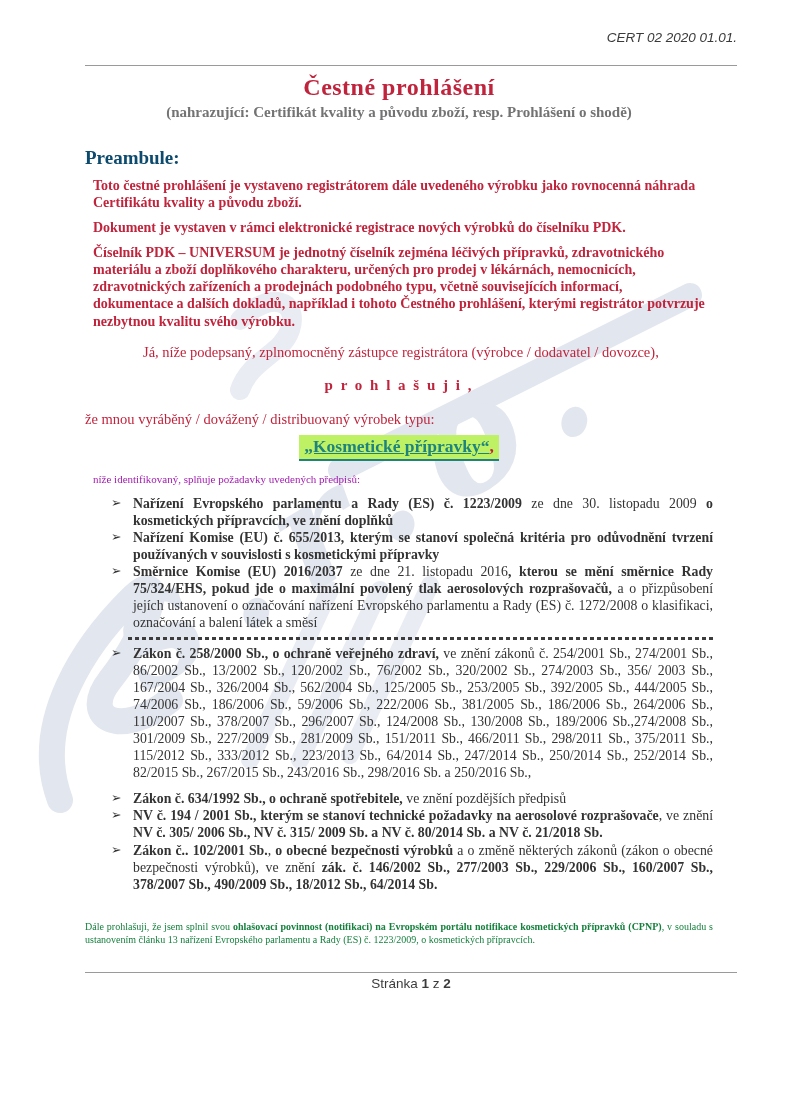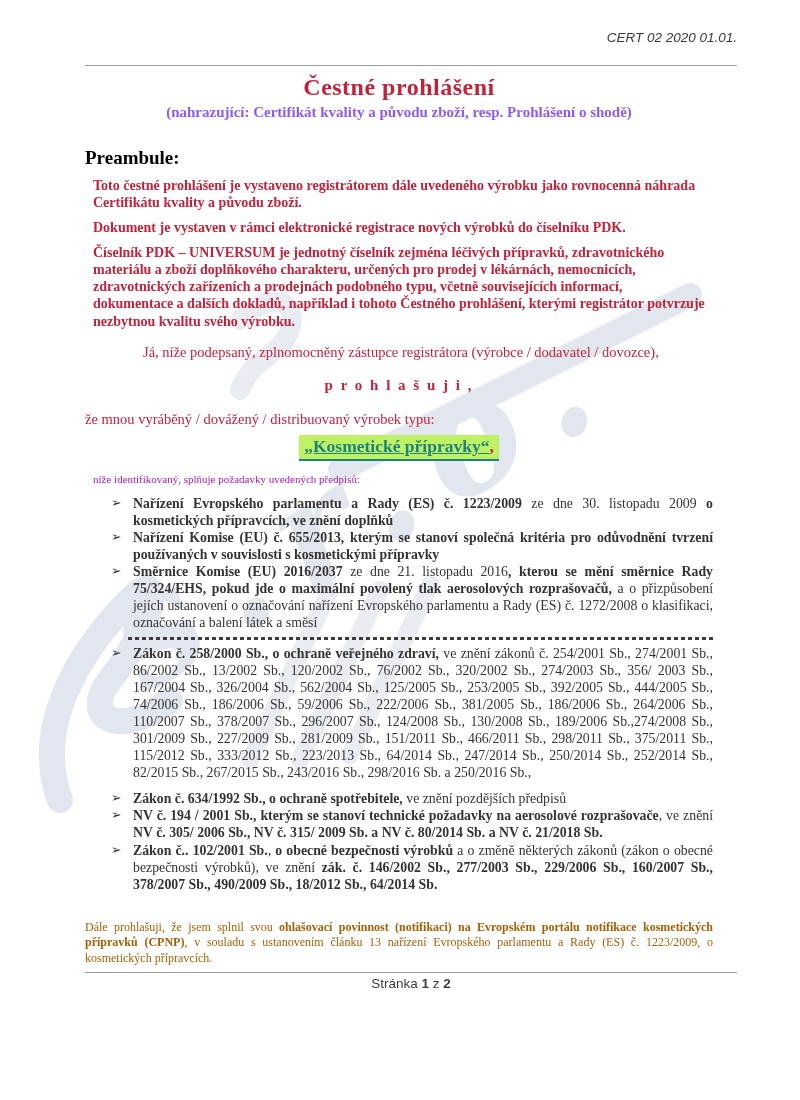--- a/index.html
+++ b/index.html
@@ -22,22 +22,22 @@
   .doc-code{
     font-family:"Liberation Sans", sans-serif;font-style:italic;font-size:13.5px;
     color:#3a3a3a;text-align:right;margin-right:-24px;
   }
   .rule{border:0;border-top:1.2px solid #9a9a9a;height:0;margin:0;}
   .top-rule{margin:20px -24px 0 0;}
   .title{
     margin:8px 0 0 0;text-align:center;color:#c0243c;
     font-size:24px;font-weight:bold;letter-spacing:.5px;
   }
-  .subtitle{margin-top:3px;text-align:center;color:#8b5cf6;font-size:15px;font-weight:bold;}
-  .preamble-heading{margin:26px 0 2px 0;color:#000000;font-size:19px;font-weight:bold;}
+  .subtitle{margin-top:3px;text-align:center;color:#737373;font-size:15px;font-weight:bold;}
+  .preamble-heading{margin:26px 0 2px 0;color:#0c4a6e;font-size:19px;font-weight:bold;}
   .preamble-body{color:#c0243c;font-size:14px;font-weight:bold;line-height:1.22;}
   .preamble-body .pre-par{margin:8px;}
   .intro{margin:13px 0 0 0;color:#c0243c;font-size:14.5px;line-height:1.25;text-indent:58px;}
   .verb{margin:16px 0 0 0;text-align:center;color:#c0243c;font-size:15px;font-weight:bold;letter-spacing:2px;}
   .type-line{margin:17px 0 0 0;color:#c0243c;font-size:14.5px;}
   .product-line{margin:7px 0 0 0;text-align:center;}
   .product-highlight{
     background:#bef264;display:inline-block;padding:1px 5px 2px 5px;
     border-bottom:2px solid #1d837c;
     text-align:right;
@@ -55,21 +55,21 @@
   .bullets .marker{
     position:absolute;left:0;top:0;font-family:"DejaVu Sans", sans-serif;
     font-size:12.5px;color:#333;
   }
   .bullets .b, .closing .b, .page-num .b{font-weight:bold;}
   .laws{margin-top:0;}
   .dashed-sep{
     height:3px;margin:5px 0 5px 43px;
     background:repeating-linear-gradient(90deg,#3c3c3c 0 4px,transparent 4px 7px);
   }
-  .closing{margin:27px 0 16px 0;font-size:12px;line-height:1.3;text-align:justify;color:#a16207;}
+  .closing{margin:27px 0 16px 0;font-size:10px;line-height:1.3;text-align:justify;color:#15803d;}
   
   .footer{position:absolute;left:85px;right:63px;top:972px;z-index:1;}
   .footer-rule{margin:0;}
   .page-num{
     margin-top:3px;text-align:center;
     font-family:"Liberation Sans", sans-serif;font-size:13.5px;color:#3c3c3c;
   }
 </style>
 </head>
 <body>

